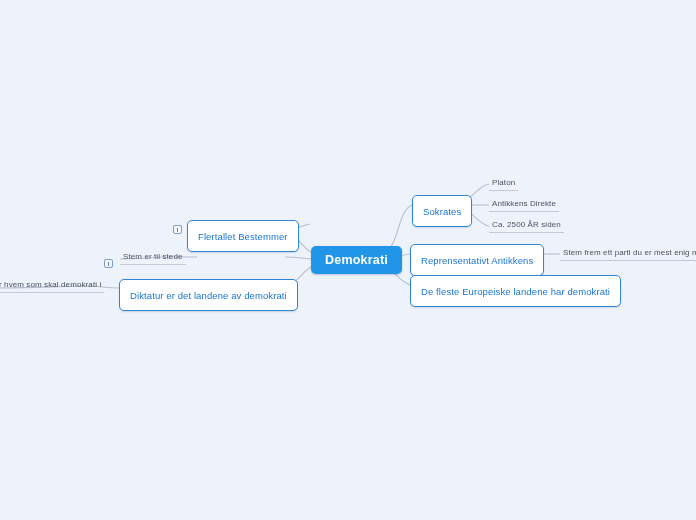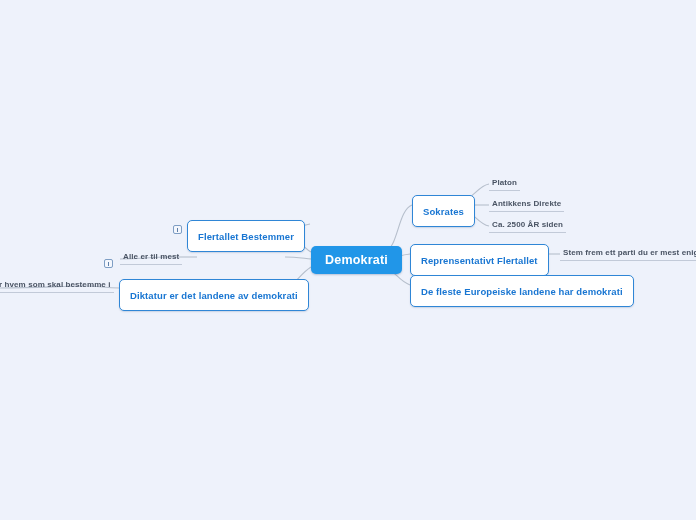--- a/index.html
+++ b/index.html
@@ -28,37 +28,36 @@
     height: 520px;
     pointer-events: none;
   }
   .node {
     position: absolute;
     box-sizing: border-box;
     display: flex;
     align-items: center;
     justify-content: center;
     white-space: nowrap;
-    font-weight: bold;
   }
   .root-node {
     background: #2196e8;
     color: #ffffff;
     font-weight: bold;
     font-size: 12.5px;
     border-radius: 5px;
     padding: 8px 14px;
     height: 28px;
     box-shadow: 0 1px 2px rgba(40,70,120,0.28);
     letter-spacing: .2px;
   }
   .branch-node {
     background: #ffffff;
     color: #1976d2;
-    font-weight: bold;
+    font-weight: normal;
     font-size: 9.5px;
     border: 1.6px solid #2f86d6;
     border-radius: 5px;
     padding: 15px 10px;
     height: 20px;
     box-shadow: 0 1px 1.5px rgba(60,90,140,0.20);
     letter-spacing: .1px;
   }
   .leaf-node {
     color: #4a5464;
@@ -135,44 +134,44 @@
     <span>Platon</span>
   </div>
   <div class="node leaf-node" style="left:489px; top:197px;">
     <span>Antikkens Direkte</span>
   </div>
   <div class="node leaf-node" style="left:489px; top:218px;justify-content:flex-end;">
     <span>Ca. 2500 ÅR siden</span>
   </div>
 
   <div class="node branch-node" style="left:410px; top:244px;">
-    <span>Reprensentativt Flertallet</span>
+    <span>Reprensentativt Antikkens</span>
   </div>
   <div class="node leaf-node" style="left:560px; top:246px;">
     <span>Stem frem ett parti du er mest enig med</span>
   </div>
 
   <div class="node branch-node" style="left:410px; top:275px;">
     <span>De fleste Europeiske landene har demokrati</span>
   </div>
 
   <div class="node branch-node" style="left:187px; top:220px;">
     <span>Flertallet Bestemmer</span>
   </div>
   <div class="badge" style="left:173px; top:225px;">
       <i></i>
     </div>
 
   <div class="node leaf-node" style="left:120px; top:250px;">
-    <span>Alle er til mest</span>
+    <span>Stem er til stede</span>
   </div>
   <div class="badge" style="left:104px; top:259px;">
       <i></i>
     </div>
 
   <div class="node branch-node" style="left:119px; top:279px;">
     <span>Diktatur er det landene av demokrati</span>
   </div>
   <div class="node leaf-node clipped" style="left:-4px; top:278px;">
-    <span>r hvem som skal bestemme i</span>
+    <span>r hvem som skal demokrati i</span>
   </div>
 
 </div>
 
 </body></html>

